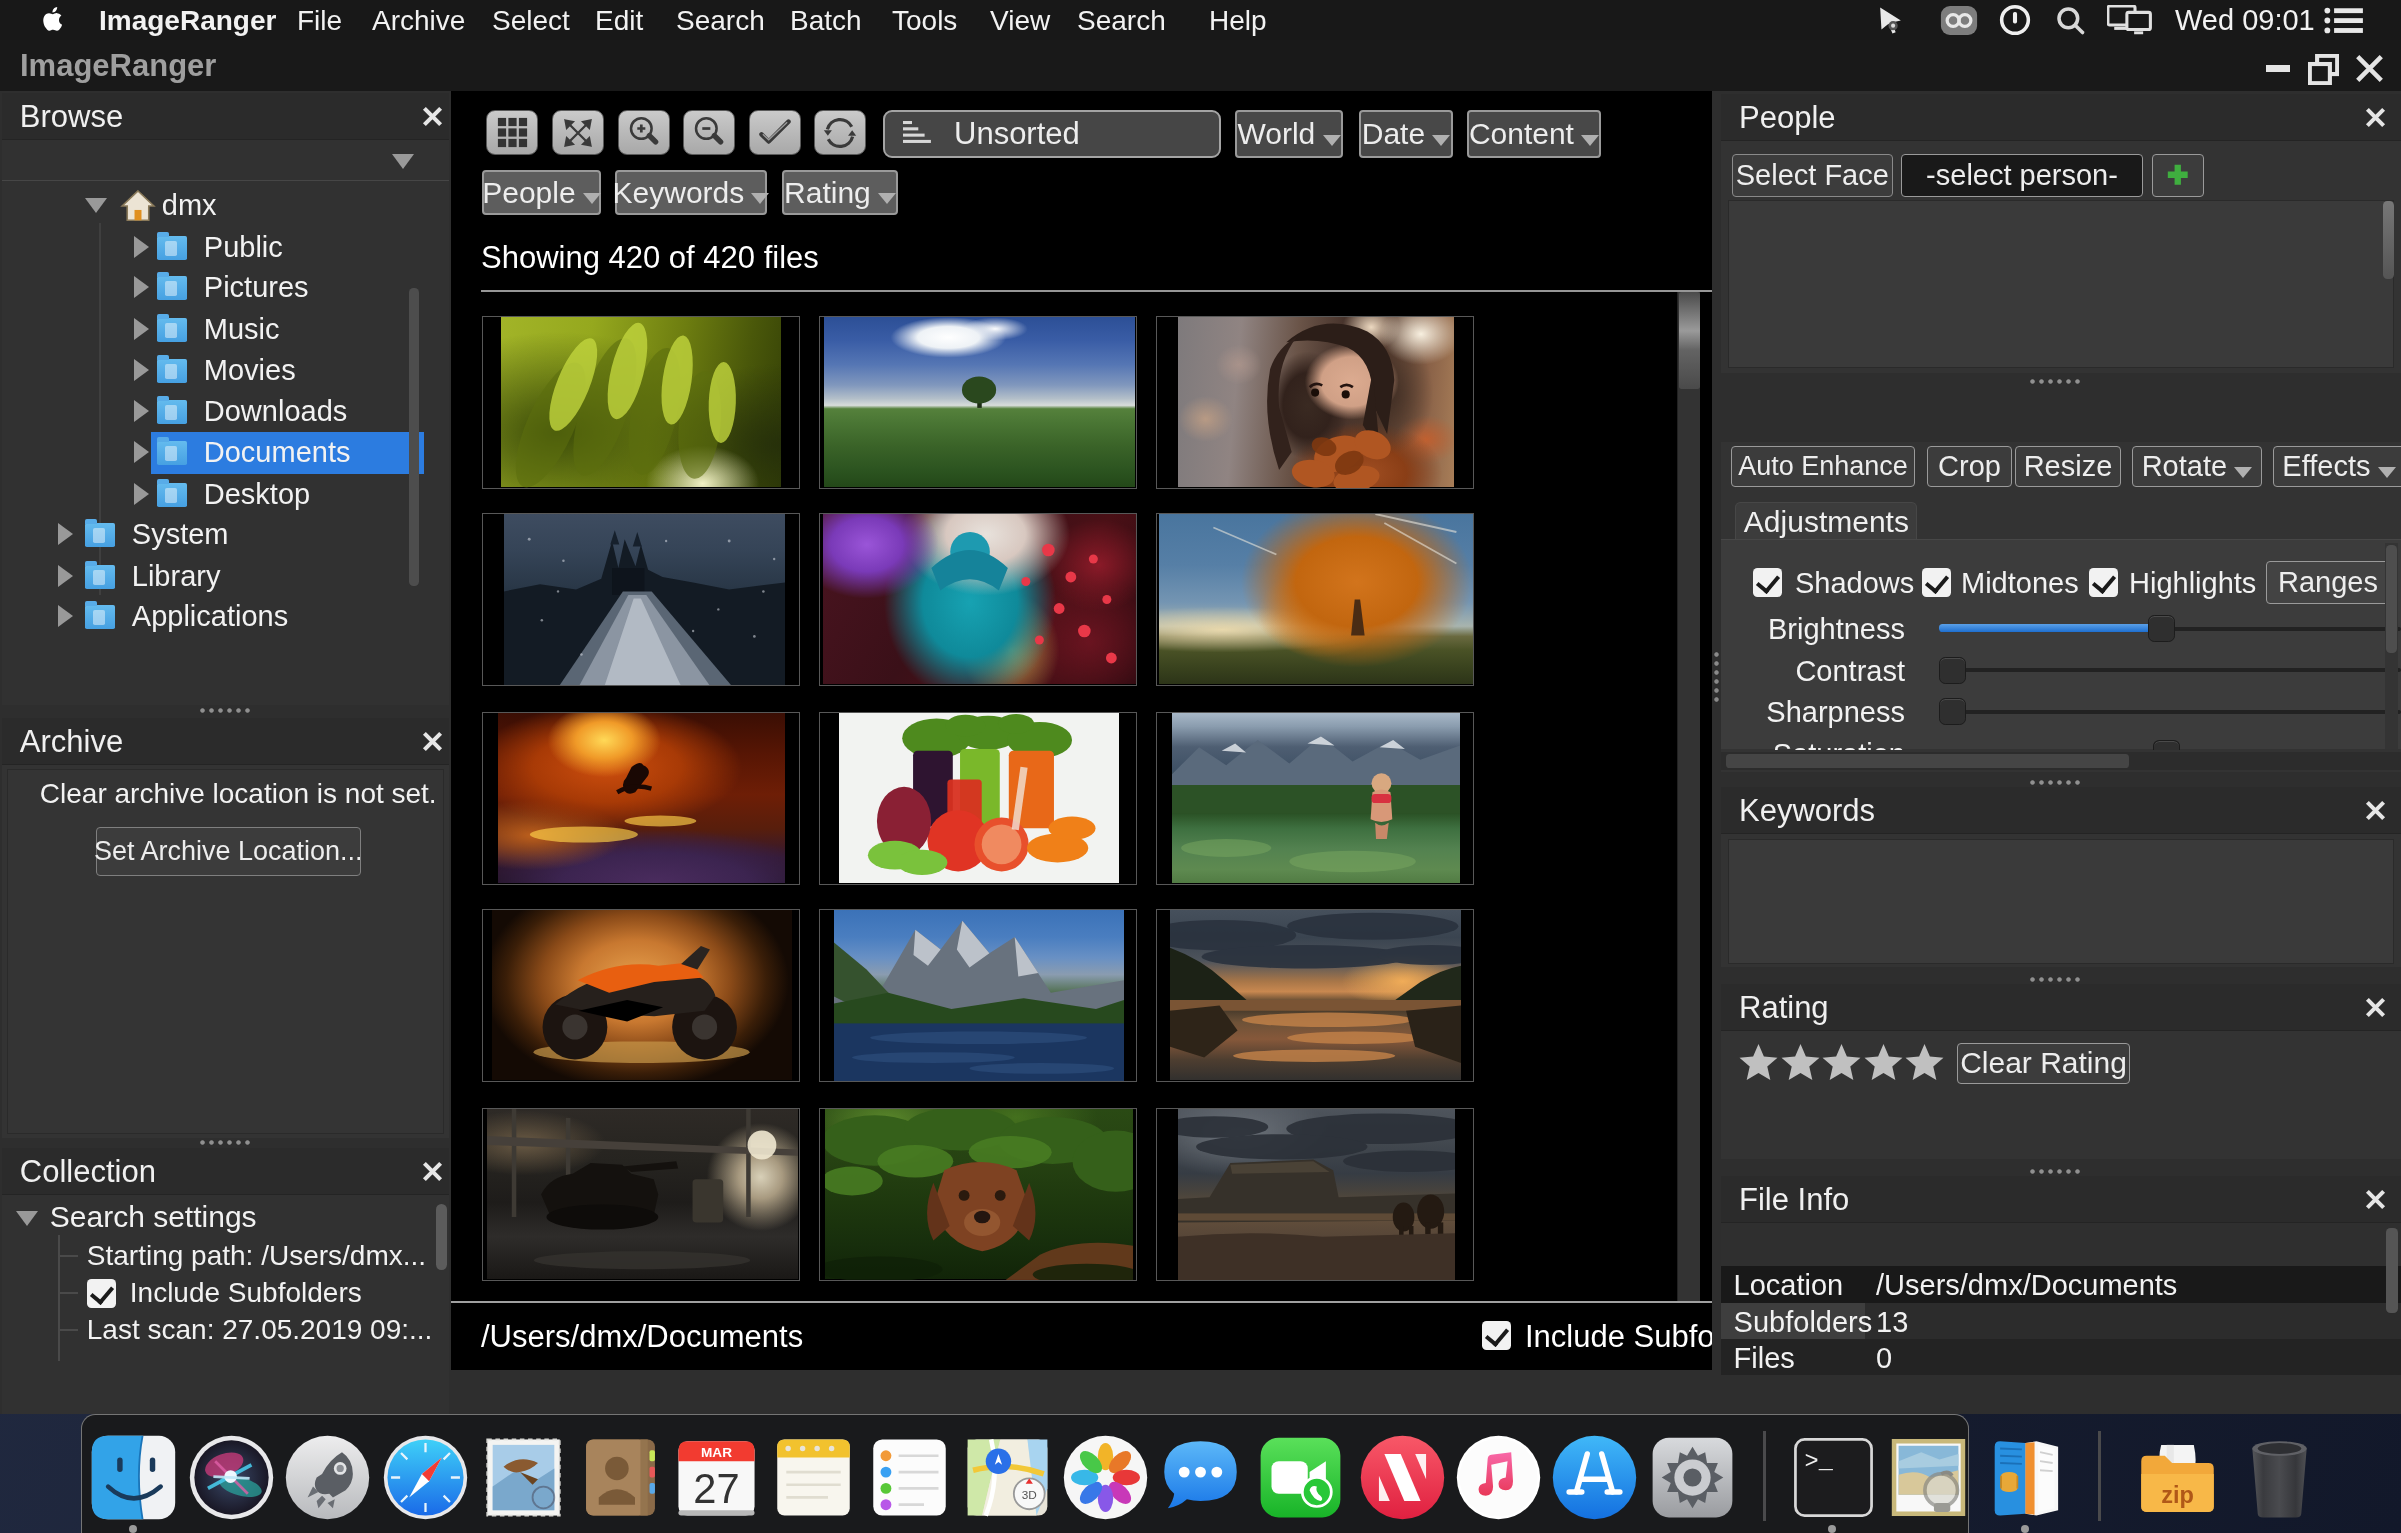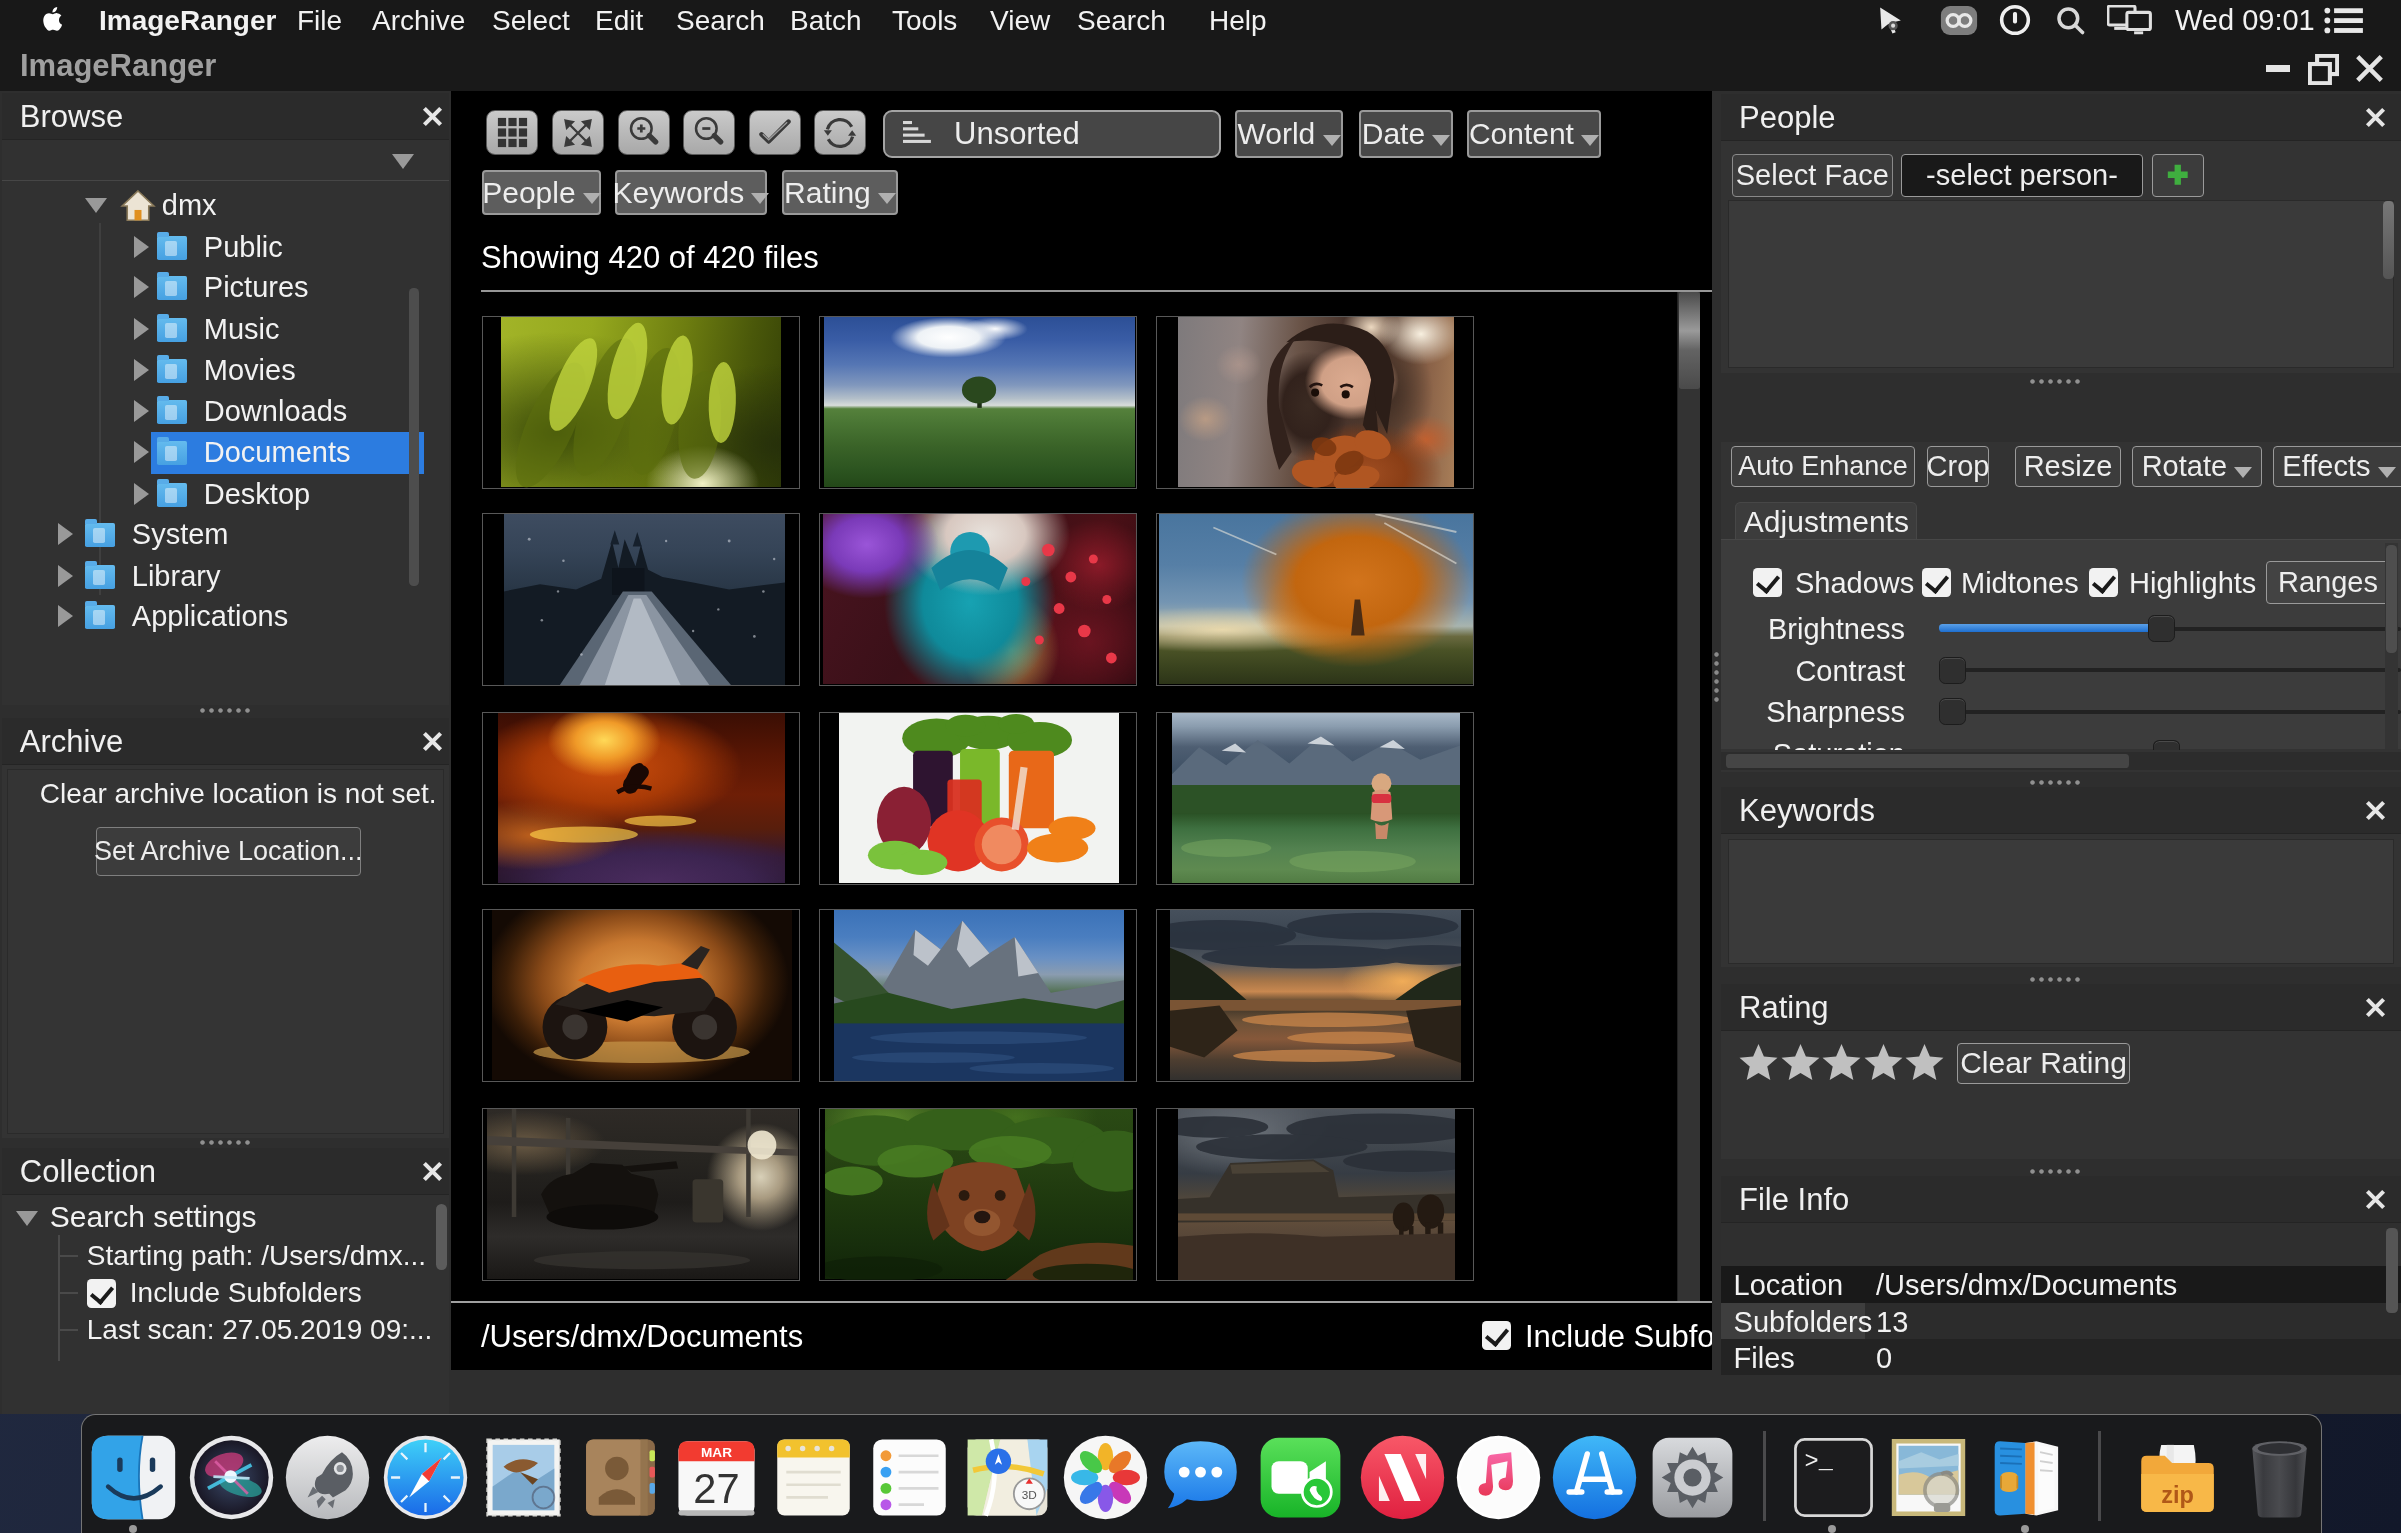--- a/index.html
+++ b/index.html
@@ -43,21 +43,21 @@
   .cb:after { content:""; position:absolute; left:8px; top:2.7px; width:10px; height:17px;
               border:solid #1a1a1a; border-width:0 4.5px 4.5px 0; transform:rotate(40deg); }
 
   .star { position:absolute; width:43px; height:43px; }
 
   .slider-track { position:absolute; height:3.6px; background:#222222; border-radius:1.8px; }
   .slider-handle { position:absolute; width:27px; height:27px; background:#2f2f2f; border:1.8px solid #1c1c1c; border-radius:6.3px; box-shadow:inset 0 0.9px 0 #4a4a4a; }
 
   .xicon { position:absolute; width:27px; height:27px; }
 
-  #dock { position:absolute; left:81px; top:1414px; width:2241px; height:120px;
+  #dock { position:absolute; left:81px; top:1414px; width:1888px; height:120px;
           background:#191a1c; border:1.8px solid #757575; border-bottom:none;
           border-radius:14.4px 14.4px 0 0; }
   .dicon { position:absolute; top:19px; width:87px; height:87px; }
   .ddot { position:absolute; top:110px; width:8px; height:8px; border-radius:50%; background:#9a9a9a; }
 </style>
 </head>
 <body>
 
 <div id="menubar">
   <svg class="abs" style="left:40px;top:5.4px" width="27" height="29" viewBox="0 0 24 26">
@@ -684,21 +684,21 @@
             <path d="M13 2 V24 M2 13 H24" stroke="#3fae3f" stroke-width="7"></path>
           </svg>
       </div>
       <div class="inner" style="left:7.2px;top:59px;width:666px;height:168px;"></div>
       <div style="position:absolute;left:662px;top:60px;width:10.8px;height:78px;background:linear-gradient(#777,#555);border-radius:4.5px;"></div>
     </div>
     <div class="dots" style="left:316px;top:287px;"></div>
 
     <div class="panel-c" style="left:9px;top:351px;width:680px;height:330px;">
       <div class="dbtn" style="left:10px;top:3.6px;width:184px;height:41px;border-width:1.8px;font-size:27px;background:#3c3c3c;white-space:nowrap;">Auto Enhance</div>
-      <div class="dbtn" style="left:206px;top:3.6px;width:62px;height:41px;border-width:1.8px;font-size:29px;background:#3c3c3c;">Crop</div>
+      <div class="dbtn" style="left:206px;top:3.6px;width:85px;height:41px;border-width:1.8px;font-size:29px;background:#3c3c3c;">Crop</div>
       <div class="dbtn" style="left:294px;top:3.6px;width:106px;height:41px;border-width:1.8px;font-size:29px;background:#3c3c3c;">Resize</div>
       <div class="dbtn drop" style="left:411px;top:3.6px;width:130px;height:41px;border-width:1.8px;font-size:29px;background:#3c3c3c;">Rotate</div>
       <div class="dbtn drop" style="left:552px;top:3.6px;width:132px;height:41px;border-width:1.8px;font-size:29px;background:#3c3c3c;">Effects</div>
 
       <div style="position:absolute;left:14.4px;top:60px;width:182px;height:37px;background:#3c3c3c;border:0.9px solid #474747;border-bottom:none;border-radius:5.4px 5.4px 0 0;color:#f0f0f0;font-size:30px;text-align:center;line-height:37px;">Adjustments</div>
       <div style="position:absolute;left:0px;top:97px;width:680px;height:210px;background:#3c3c3c;border-top:0.9px solid #474747;"></div>
 
       <div class="cb" style="left:32px;top:126px;"></div>
       <div style="position:absolute;left:74px;top:125px;font-size:29px;color:#f2f2f2;">Shadows</div>
       <div class="cb" style="left:201px;top:126px;"></div>

